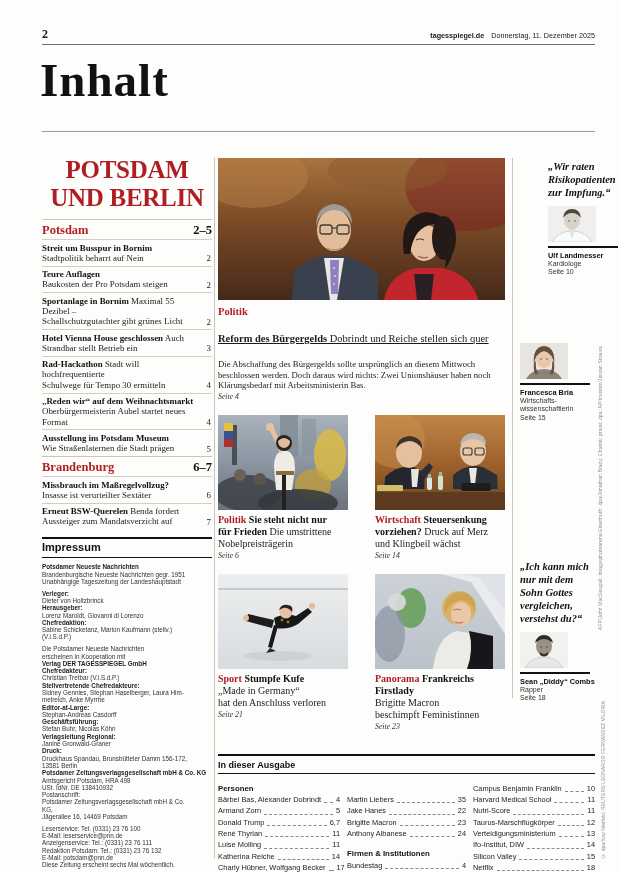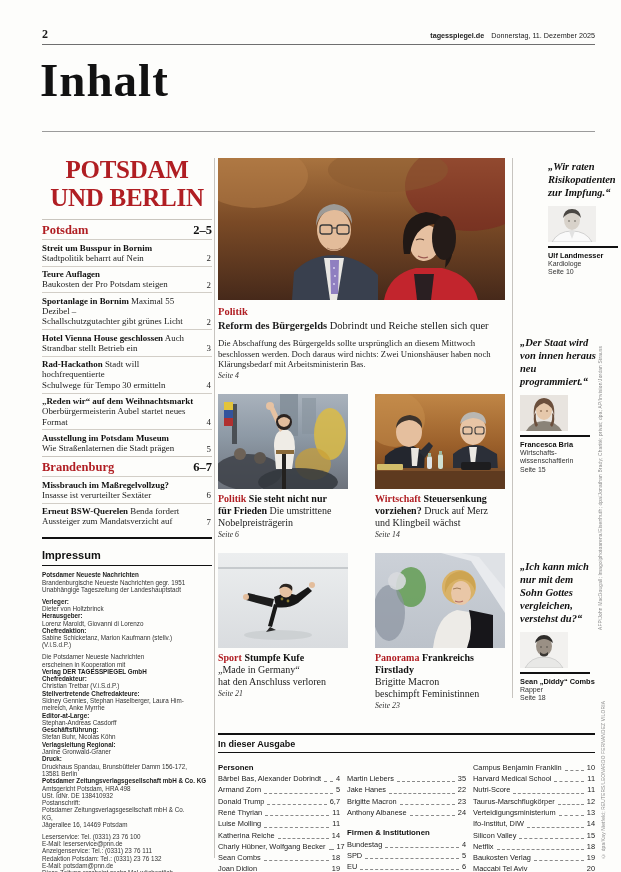--- a/index.html
+++ b/index.html
@@ -22,32 +22,32 @@
   .sec-title{font:bold 25px/28px "Liberation Serif",serif;color:#b01e23;text-align:center;letter-spacing:-0.3px;margin-bottom:7px;}
   .toc-group-header{display:flex;justify-content:space-between;align-items:baseline;border-top:1px solid #c9c5be;
         padding:3px 0 2px;font:bold 12.5px/14px "Liberation Serif",serif;}
   .toc-group-pages{color:#111;}
   .toc-item{position:relative;border-top:1px solid #d2cec7;padding:2.5px 14px 2.5px 0;
         font:8.9px/10.3px "Liberation Serif",serif;color:#222;}
   .toc-item b{color:#111;}
   .toc-page{position:absolute;right:1px;bottom:2.5px;font:8.9px "Liberation Serif",serif;}
   
   .impressum{margin-top:8px;border-top:2px solid #111;}
-  .imp-title{font:bold 11px/15px "Liberation Sans",sans-serif;color:#111;padding:9px 0 2px;border-bottom:1.5px solid #111;}
+  .imp-title{font:bold 11px/15px "Liberation Sans",sans-serif;color:#111;padding:1px 0 2px;border-bottom:1.5px solid #111;}
   .imp-lines{margin-top:5px;font:6.3px/7.3px "Liberation Sans",sans-serif;color:#333;}
   .imp-line b{color:#1c1c1c;}
   .imp-gap{height:4.5px;}
   
   .mid-col{position:absolute;left:218px;top:158px;width:287px;}
   .photo{position:relative;overflow:hidden;}
   .photo svg{position:absolute;left:0;top:0;}
   .photo-main{width:287px;height:142px;background:linear-gradient(180deg,#a8733f 0%,#7a4a26 45%,#46291a 100%);}
   .feat-label{font:bold 10.5px/13px "Liberation Serif",serif;color:#b01e23;margin-top:5px;}
-  .feat-headline{font:10.5px/13px "Liberation Serif",serif;margin-top:1px;}
-  .feat-body{font:8.7px/10.6px "Liberation Serif",serif;color:#222;margin-top:6px;}
+  .feat-headline{font:10.5px/13px "Liberation Serif",serif;margin-top:14px;text-decoration:underline;}
+  .feat-body{font:8.7px/10.6px "Liberation Serif",serif;color:#222;margin-top:14px;}
   .seite{font:italic 7.8px/10px "Liberation Serif",serif;color:#333;margin-top:1px;}
   .card-row{display:flex;gap:27px;margin-top:13px;}
   .card{width:130px;}
   .card .photo{width:130px;height:95px;}
   .ph-crowd{background:linear-gradient(180deg,#a9b2bc 0%,#8d99a5 45%,#6d727b 100%);}
   .ph-talks{background:linear-gradient(180deg,#c08646 0%,#9a5f2a 55%,#6e3f1c 100%);}
   .ph-ice{background:linear-gradient(180deg,#eceeef 0%,#d9dcdf 100%);}
   .ph-lady{background:linear-gradient(180deg,#ccd1d8 0%,#bcc2ca 100%);}
   .cap{font:10px/12px "Liberation Serif",serif;margin-top:4px;color:#222;}
   .cap .lbl-red{color:#b01e23;font-weight:bold;}
@@ -530,21 +530,20 @@
           <path d="M20,15 L22,15 M26,15 L28,15" stroke="#6b675f" stroke-width="1"></path>
         </svg>
       </div>
       <div class="q-rule"></div>
       <div class="q-name">Ulf Landmesser</div>
       <div class="q-role">Kardiologe</div>
       <div class="q-page">Seite 10</div>
     </div>
 
     <div class="quote-block q2">
-      <div class="quote-text">„Der Staat wird von innen heraus neu programmiert.“</div>
       <div class="portrait">
         <svg width="48" height="36" viewBox="0 0 48 36">
           <rect width="48" height="36" fill="#e8e4df"></rect>
           <path d="M6,36 Q12,26 24,26 Q36,26 42,36 Z" fill="#8a8378"></path>
           <ellipse cx="24" cy="15" rx="8" ry="10" fill="#e6c8ab"></ellipse>
           <path d="M14,22 Q12,4 24,3 Q36,4 34,22 Q33,10 24,8 Q15,10 14,22 Z" fill="#6b4f3c"></path>
           <path d="M14,20 Q13,28 16,32 L18,30 Q15,25 16,18 Z" fill="#6b4f3c"></path>
           <path d="M34,20 Q35,28 32,32 L30,30 Q33,25 32,18 Z" fill="#6b4f3c"></path>
           <path d="M20,16 L22,16 M26,16 L28,16" stroke="#7a5a40" stroke-width="1"></path>
         </svg>

